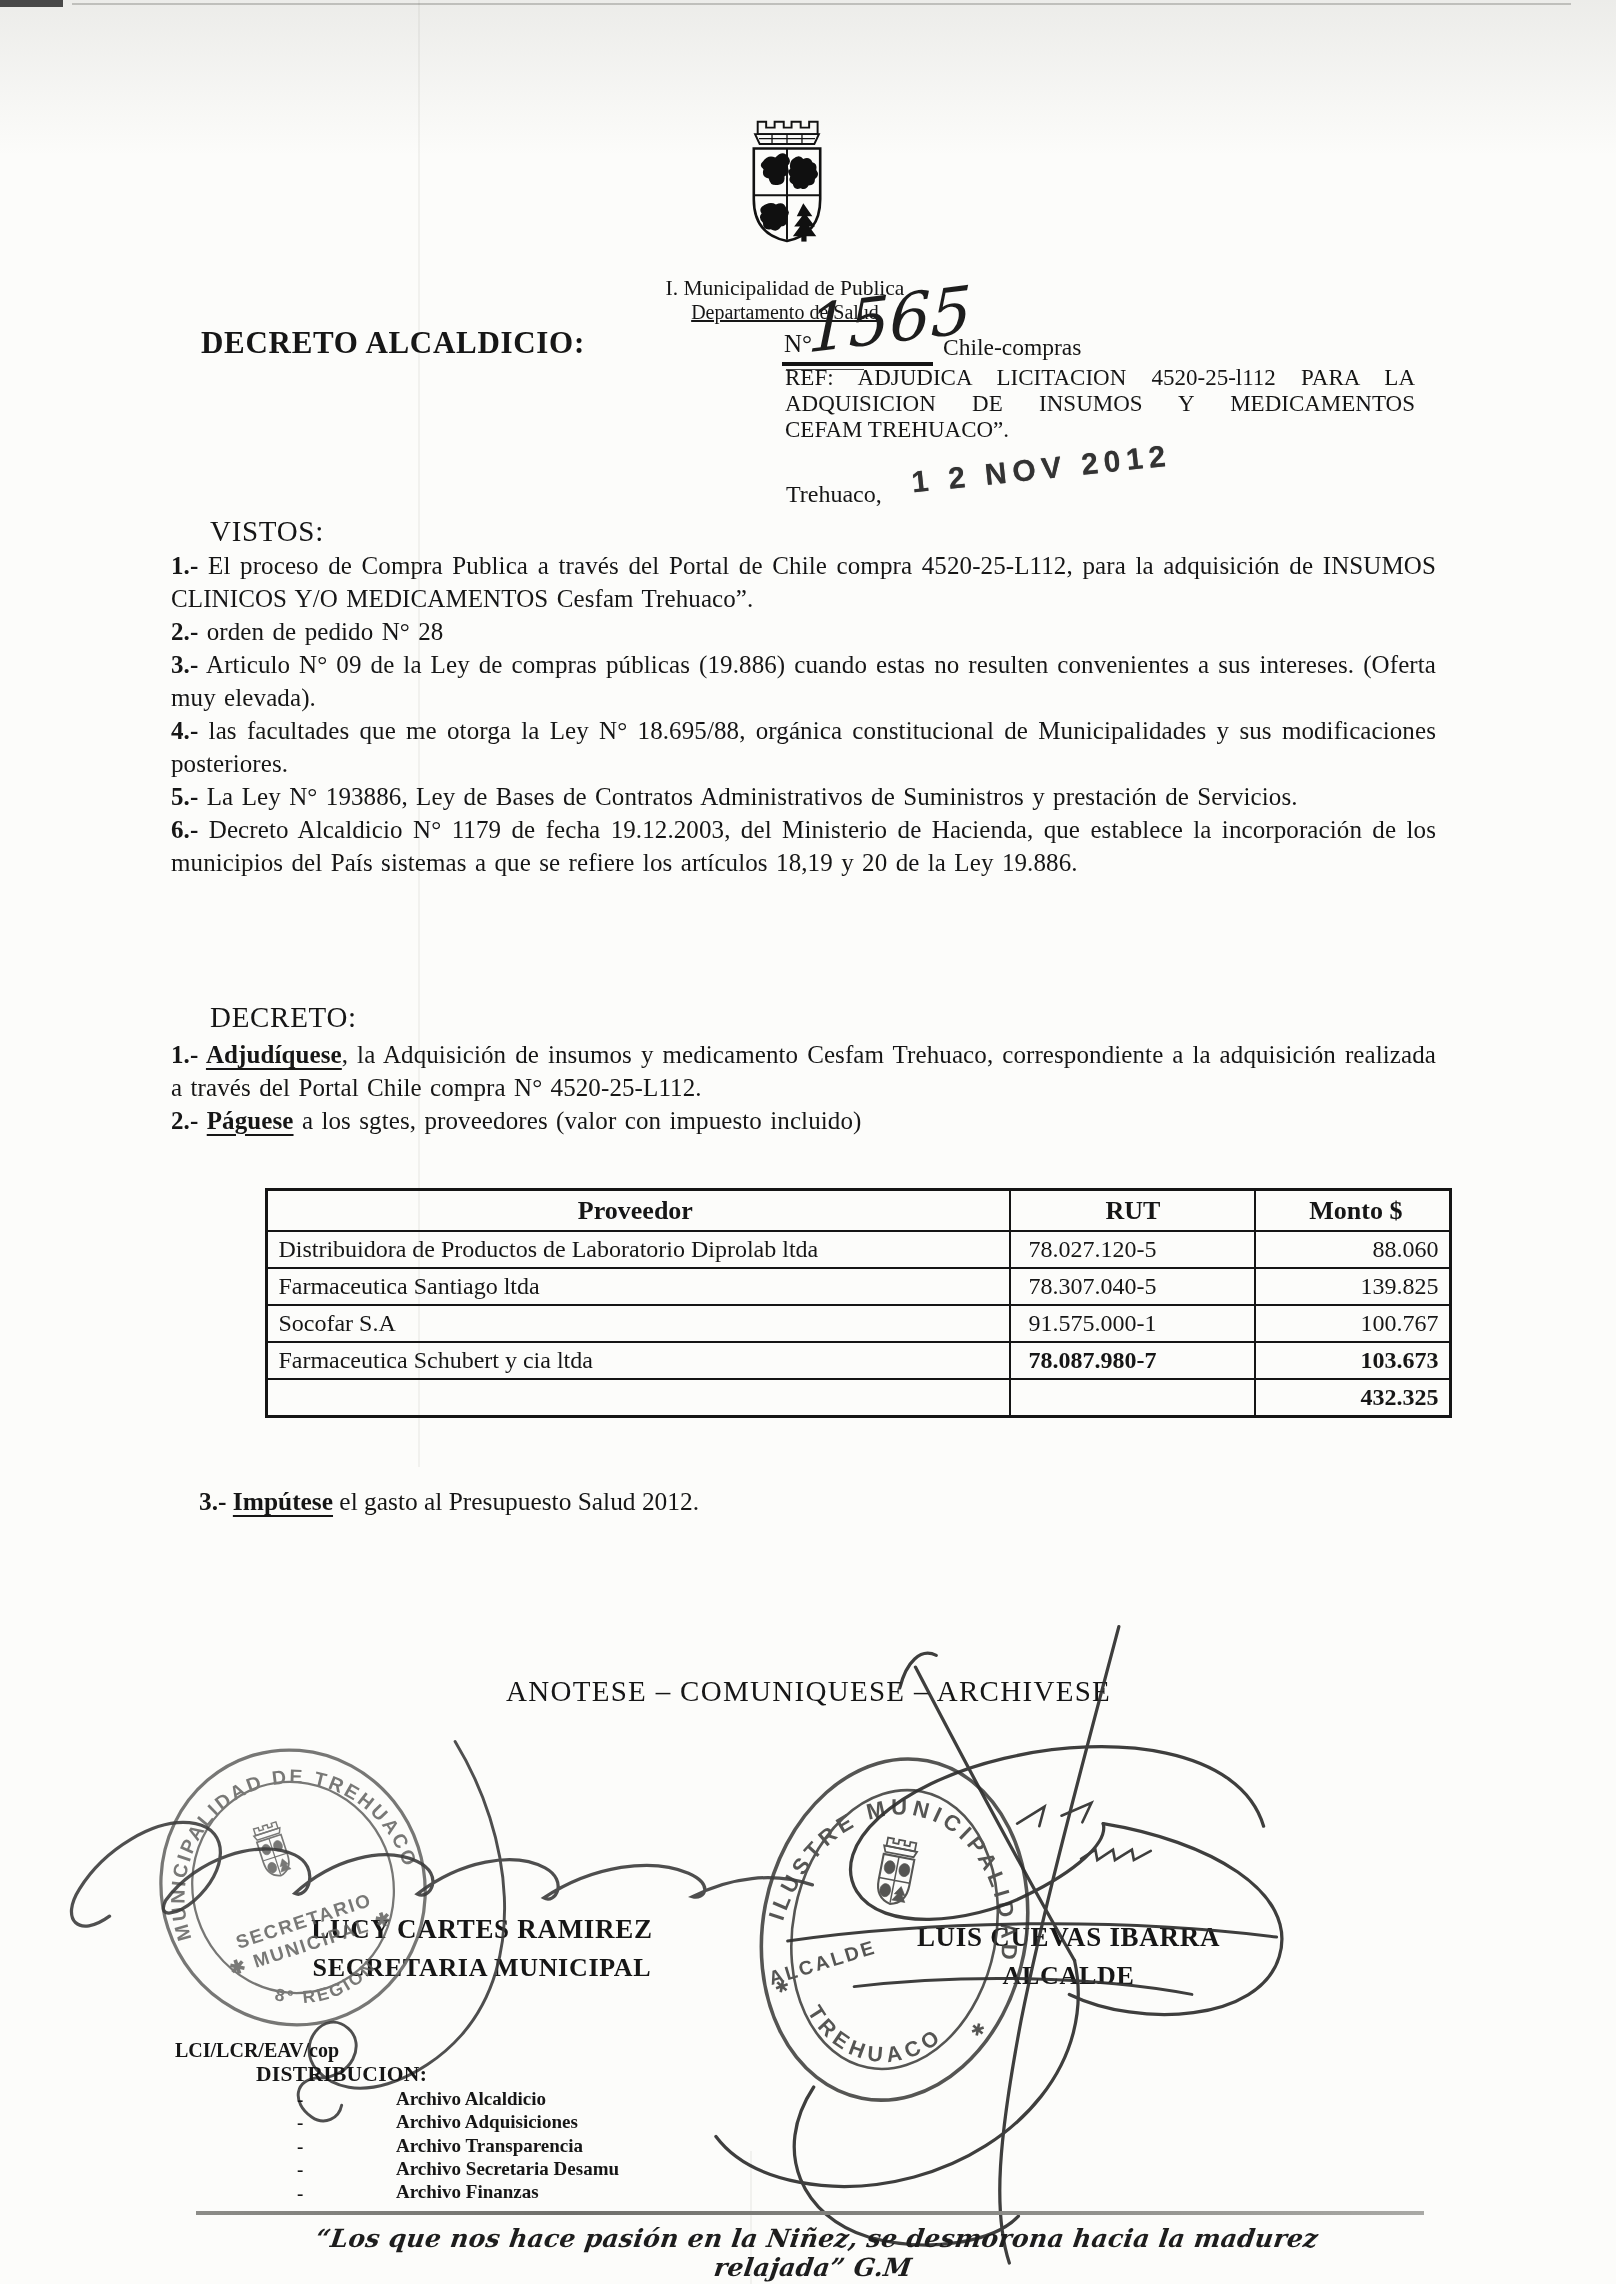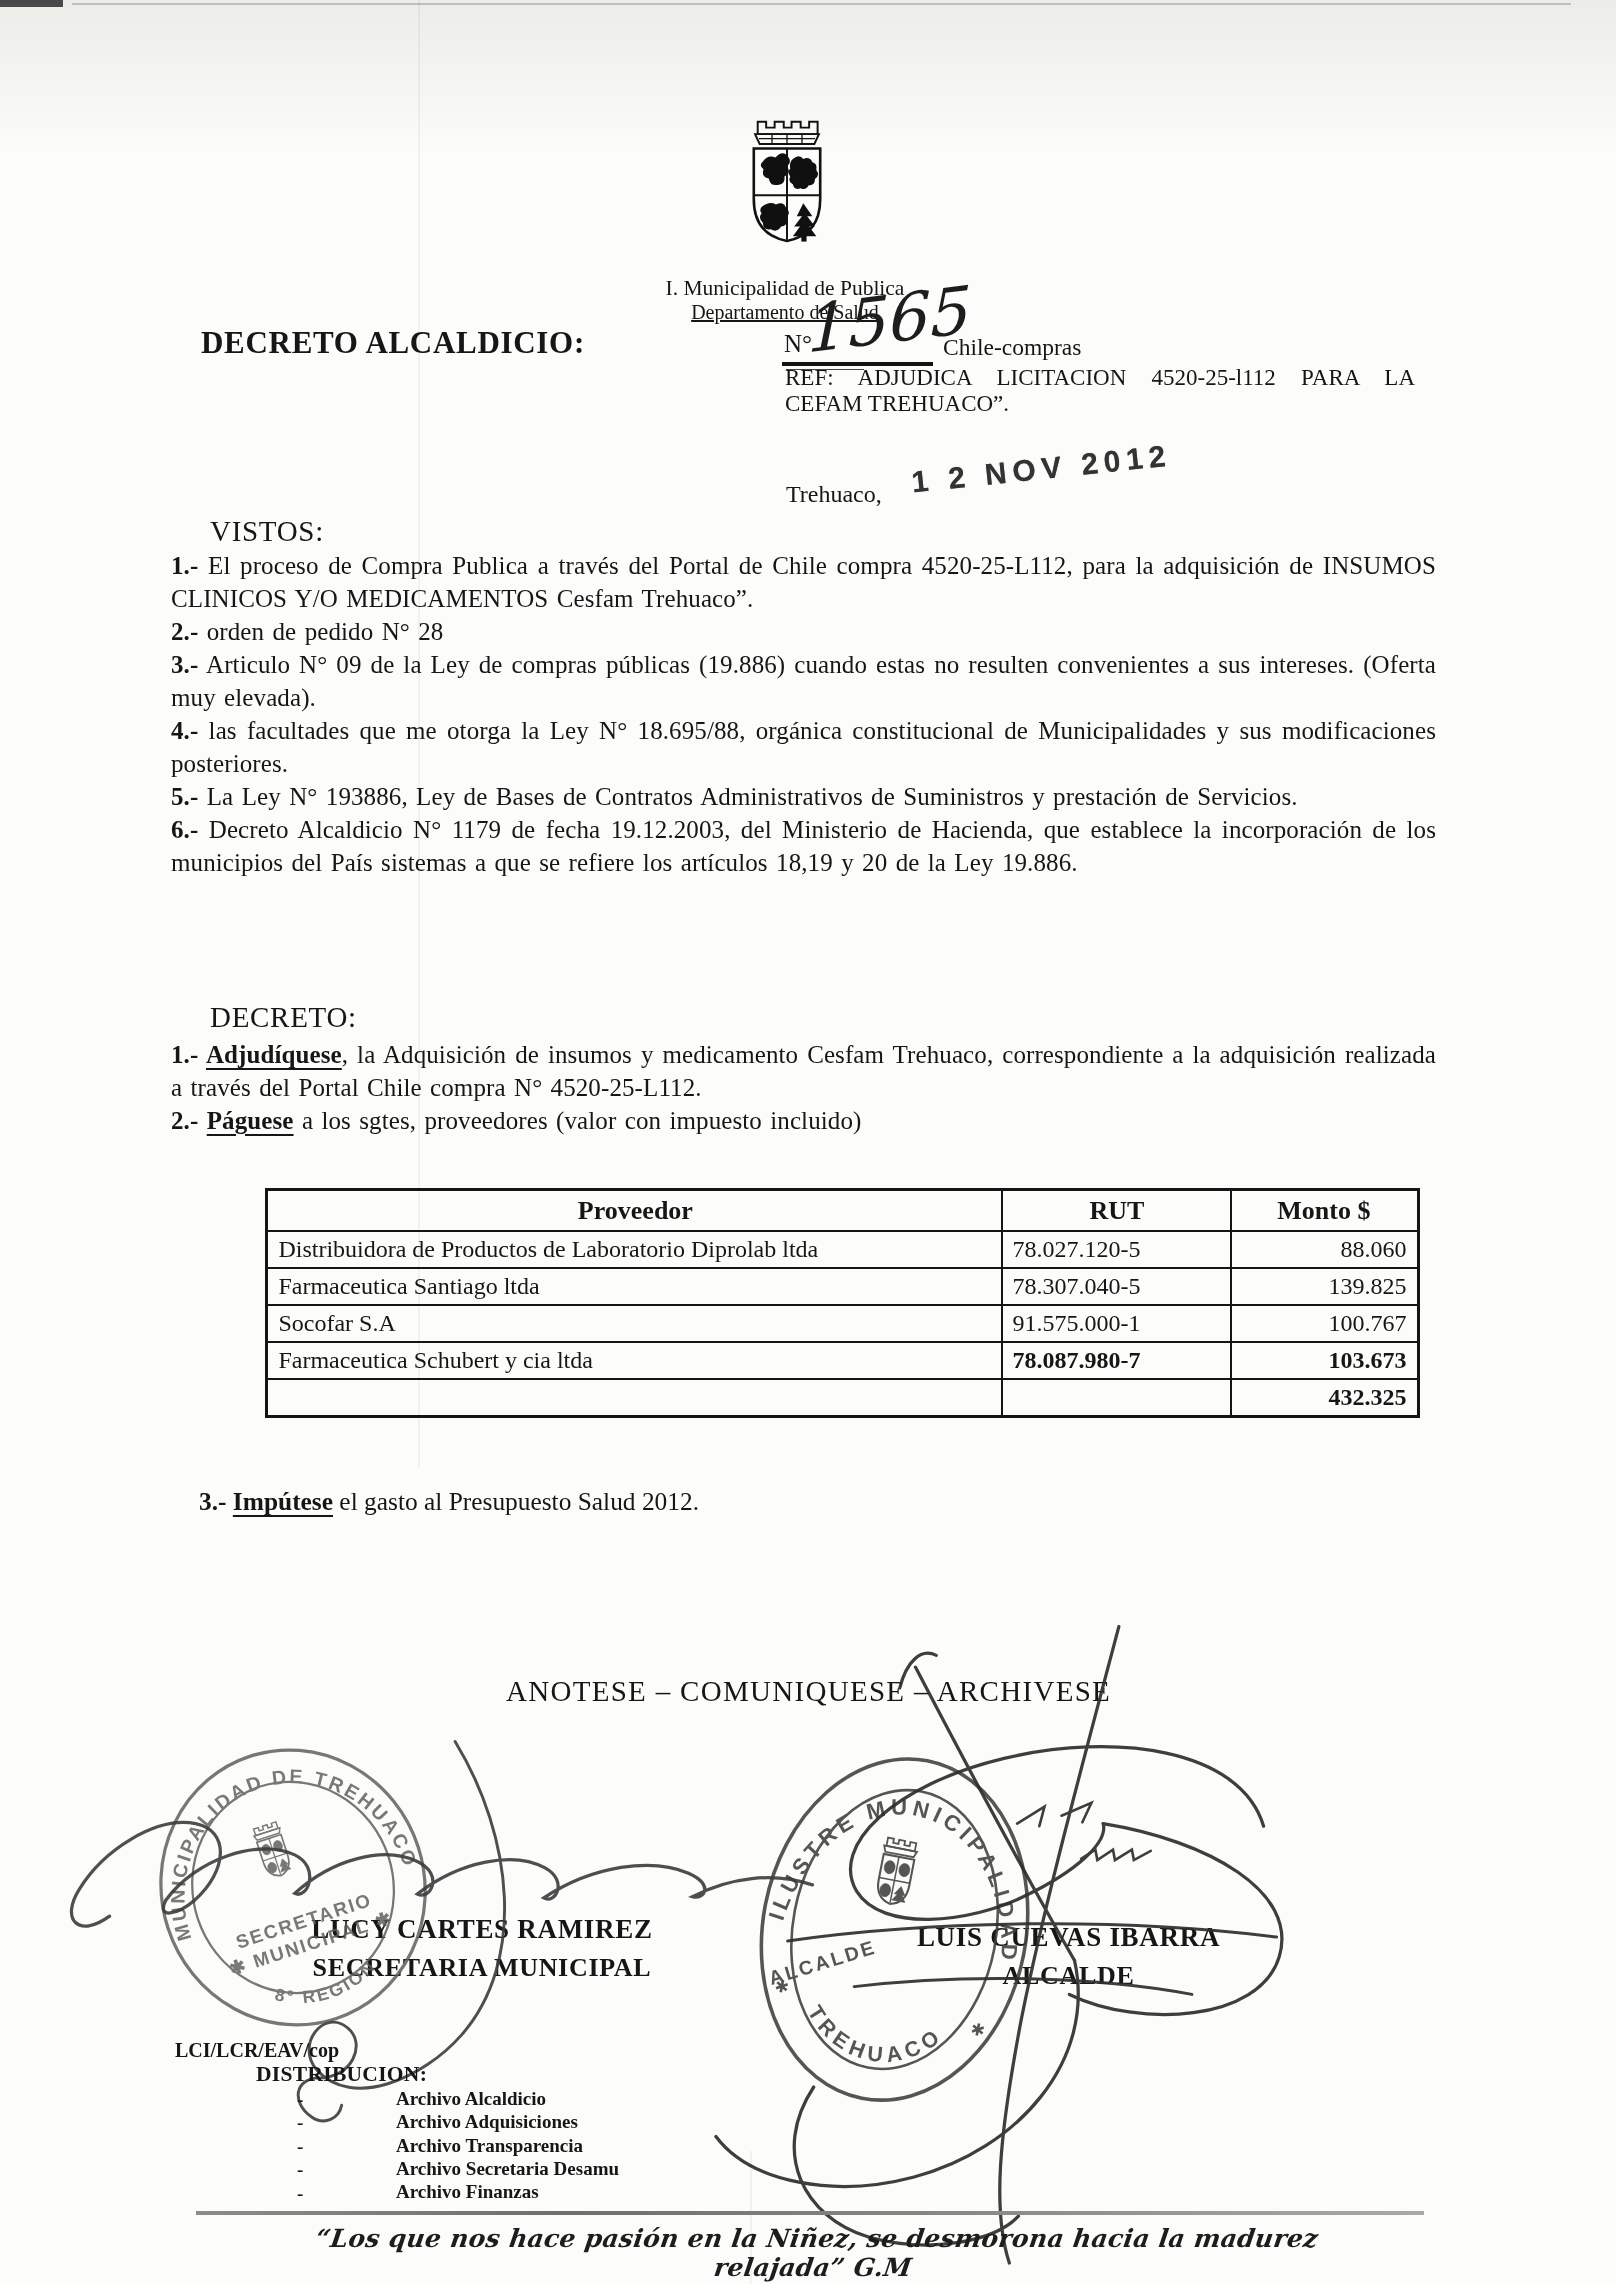--- a/index.html
+++ b/index.html
@@ -32,21 +32,21 @@
   .section-head{font-size:29px;font-weight:normal;letter-spacing:0.7px;}
   .vistos-head{left:210px;top:515px;}
   .body-block{left:171px;width:1265px;}
   .body-text{font-size:25px;line-height:33px;text-align:justify;word-spacing:2px;letter-spacing:0.1px;}
   .body-text p{margin:0;}
   .num{font-weight:bold;}
   .kw{font-weight:bold;text-decoration:underline;text-decoration-thickness:2px;text-underline-offset:4.6px;}
   .decreto-head{left:210px;top:1001px;}
   .pay-table{left:265px;top:1188px;width:1087px;border-collapse:collapse;table-layout:fixed;
              font-size:24px;border:3.3px solid #151515;}
-  .pay-table td,.pay-table th{border:2px solid #151515;padding:0 9px;overflow:hidden;white-space:nowrap;}
+  .pay-table td,.pay-table th{border:2px solid #151515;padding:0 17px;overflow:hidden;white-space:nowrap;}
   .pay-table th{font-size:26px;font-weight:bold;text-align:center;height:39px;}
   .pay-table td{height:35px;}
   .col-prov{width:714px;text-align:left;padding-left:10.4px!important;}
   .col-rut{width:209px;text-align:left;}
   .col-monto{width:165px;text-align:right;padding-right:10.4px!important;}
   .bold{font-weight:bold;}
   .imputese{left:199px;top:1487px;font-size:25.4px;}
   .anotese{left:352px;top:1675px;width:913px;text-align:center;font-size:29px;letter-spacing:1.3px;}
   .sig-name{font-weight:bold;font-size:27px;text-align:center;letter-spacing:0.7px;}
   .lucy-name{left:241px;top:1914px;width:482px;}
@@ -102,20 +102,21 @@
 
   <div class="abs doc-title">DECRETO ALCALDICIO:</div>
   <div class="abs numline-prefix">N°</div>
   <div class="abs hand-number">1565</div>
   <div class="abs num-underline"></div>
   <div class="abs num-underline2"></div>
   <div class="abs chile-compras">Chile-compras</div>
 
   <div class="abs ref">
     <div class="ref-line">REF: ADJUDICA LICITACION 4520-25-l112 PARA LA</div>
+    <div class="ref-line">ADQUISICION DE INSUMOS Y MEDICAMENTOS</div>
     <div class="ref-last">CEFAM TREHUACO”.</div>
   </div>
 
   <div class="abs place">Trehuaco,</div>
   <div class="abs date-stamp">1 2 NOV 2012</div>
 
   <div class="abs section-head vistos-head">VISTOS:</div>
   <div class="abs body-block body-text" style="top:549px;">
     <p><span class="num">1.-</span><span> El proceso de Compra Publica  a través del Portal de Chile compra 4520-25-L112,  para la adquisición de INSUMOS CLINICOS Y/O MEDICAMENTOS Cesfam Trehuaco”.</span></p>
     <p><span class="num">2.-</span><span> orden de pedido N° 28</span></p>

